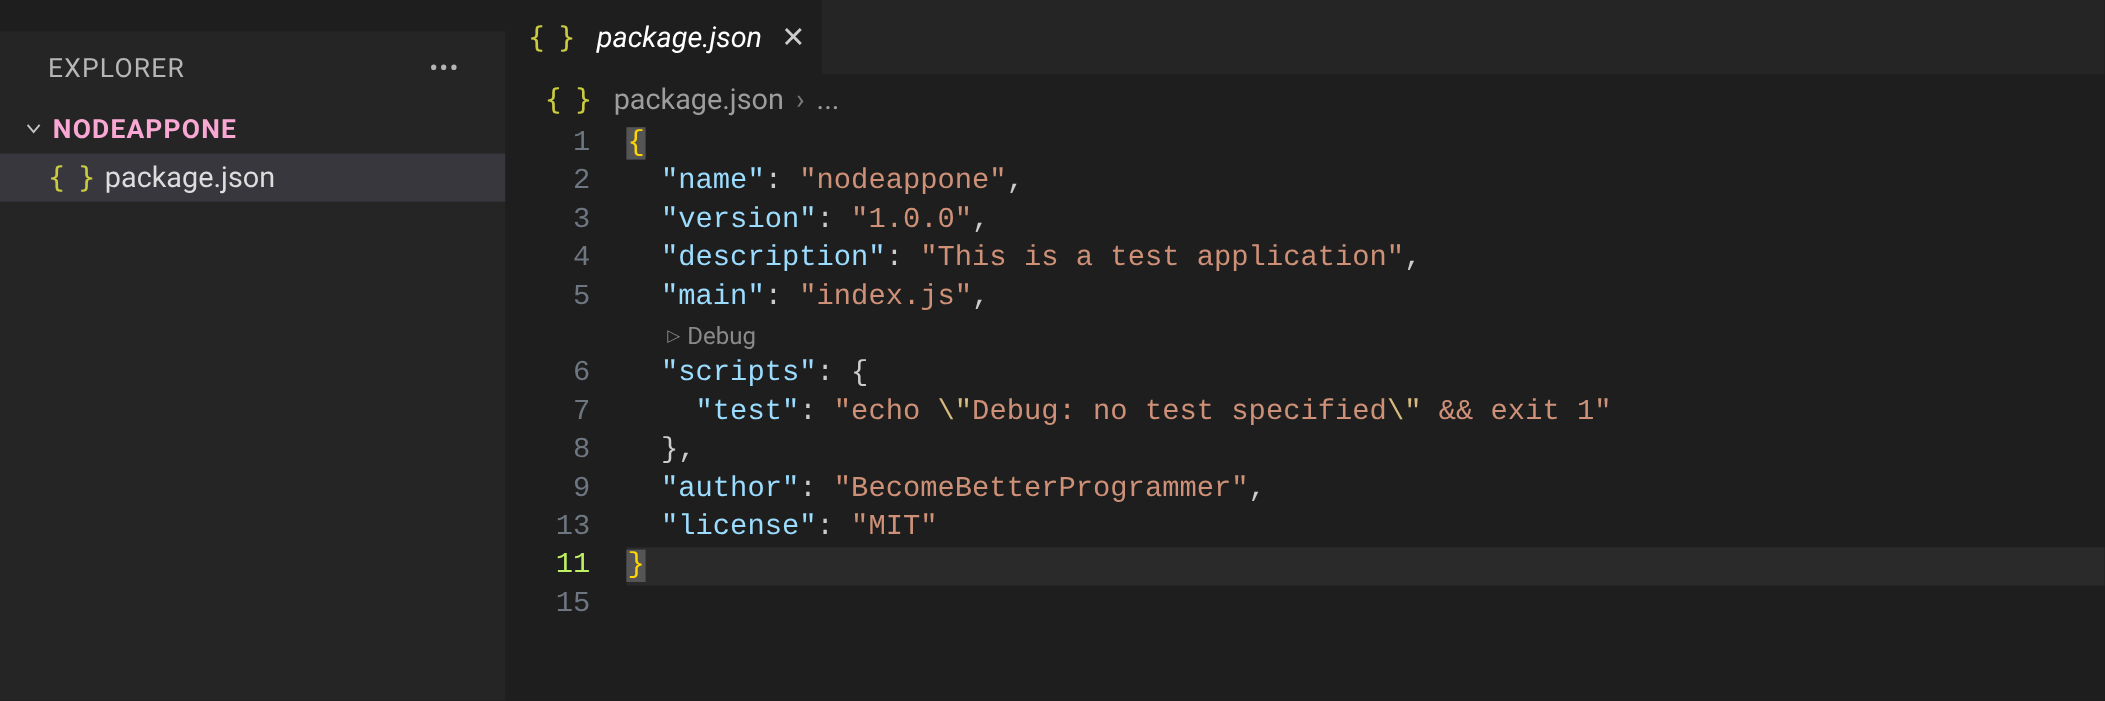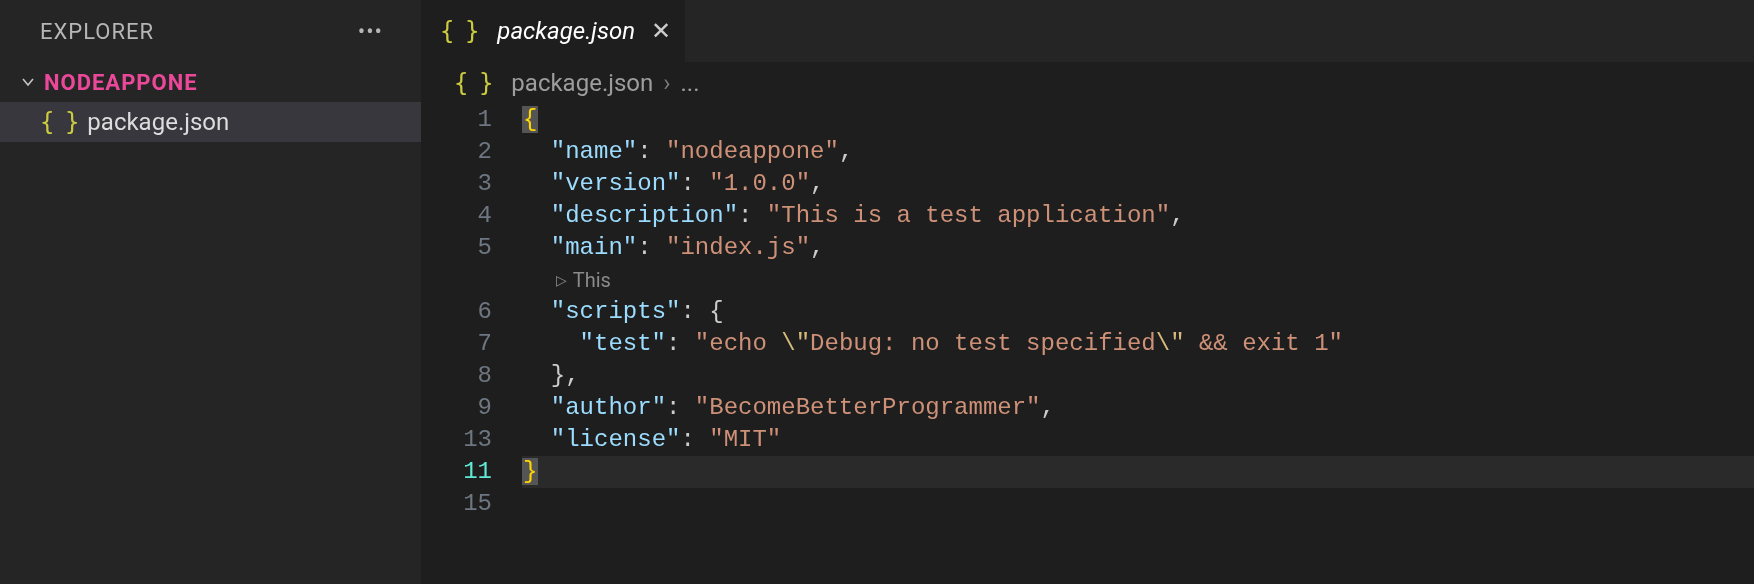--- a/index.html
+++ b/index.html
@@ -12,38 +12,39 @@
     overflow: hidden;
     display: flex;
     font-size: 24px;
   }
   .sidebar {
     width: 422px;
     background: #252526;
     display: flex;
     flex-direction: column;
     border-right: 1px solid #1e1e1e;
+    margin-top: 26px;
   }
   .explorer-header {
     display: flex;
     align-items: center;
     justify-content: space-between;
     height: 62px;
     padding: 0 20px 0 40px;
     color: #b6b6b6;
     letter-spacing: 1px;
     font-size: 22px;
   }
   .ellipsis-icon { color: #b5b5b5; padding-right: 18px; }
   .folder-header {
     display: flex;
     align-items: center;
     height: 40px;
     padding: 0 20px;
-    color: #ec4899;
+    color: #f9a8d4;
     font-weight: 700;
     font-size: 22px;
     letter-spacing: 1px;
   }
   .chevron { width: 18px; display: inline-block; margin-right: 6px; color: #b8b8b8; }
   .file-item {
     display: flex;
     align-items: center;
     height: 40px;
     padding-left: 40px;
@@ -94,21 +95,21 @@
     position: relative;
   }
   .gutter {
     width: 100px;
     text-align: right;
     color: #6e7681;
     padding-right: 30px;
     user-select: none;
   }
   .gutter .ln { height: 32px; }
-  .gutter .ln.current { color: #5eead4; }
+  .gutter .ln.current { color: #bef264; }
   .code {
     flex: 1;
     padding-left: 0;
     color: #d4d4d4;
     position: relative;
   }
   .code-line { height: 32px; white-space: pre; position:relative; }
   .code-line.current { background: #2a2a2a; }
   .tok-brace { color: #ffd602; }
   .tok-key { color: #9cdcfe; }
@@ -185,21 +186,21 @@
       <div class="ln">15</div>
     </div>
     <div class="code">
       <div class="code-line"><span class="tok-brace cursor-brace">{</span></div>
       <div class="code-line">  <span class="tok-key">"name"</span><span class="tok-punct">: </span><span class="tok-str">"nodeappone"</span><span class="tok-punct">,</span></div>
       <div class="code-line">  <span class="tok-key">"version"</span><span class="tok-punct">: </span><span class="tok-str">"1.0.0"</span><span class="tok-punct">,</span></div>
       <div class="code-line">  <span class="tok-key">"description"</span><span class="tok-punct">: </span><span class="tok-str">"This is a test application"</span><span class="tok-punct">,</span></div>
       <div class="code-line">  <span class="tok-key">"main"</span><span class="tok-punct">: </span><span class="tok-str">"index.js"</span><span class="tok-punct">,</span></div>
       <div class="codelens">
           <span class="tri">▷</span>
-          <span>This</span>
+          <span>Debug</span>
         </div>
       <div class="code-line">  <span class="tok-key">"scripts"</span><span class="tok-punct">: {</span></div>
       <div class="code-line">    <span class="tok-key">"test"</span><span class="tok-punct">: </span><span class="tok-str">"echo </span><span class="tok-esc">\"</span><span class="tok-str">Debug: no test specified</span><span class="tok-esc">\"</span><span class="tok-str"> &amp;&amp; exit 1"</span></div>
       <div class="code-line">  <span class="tok-punct">},</span></div>
       <div class="code-line">  <span class="tok-key">"author"</span><span class="tok-punct">: </span><span class="tok-str">"BecomeBetterProgrammer"</span><span class="tok-punct">,</span></div>
       <div class="code-line">  <span class="tok-key">"license"</span><span class="tok-punct">: </span><span class="tok-str">"MIT"</span></div>
       <div class="code-line current"><span class="tok-brace cursor-brace">}</span></div>
       <div class="code-line"></div>
     </div>
   </div>

